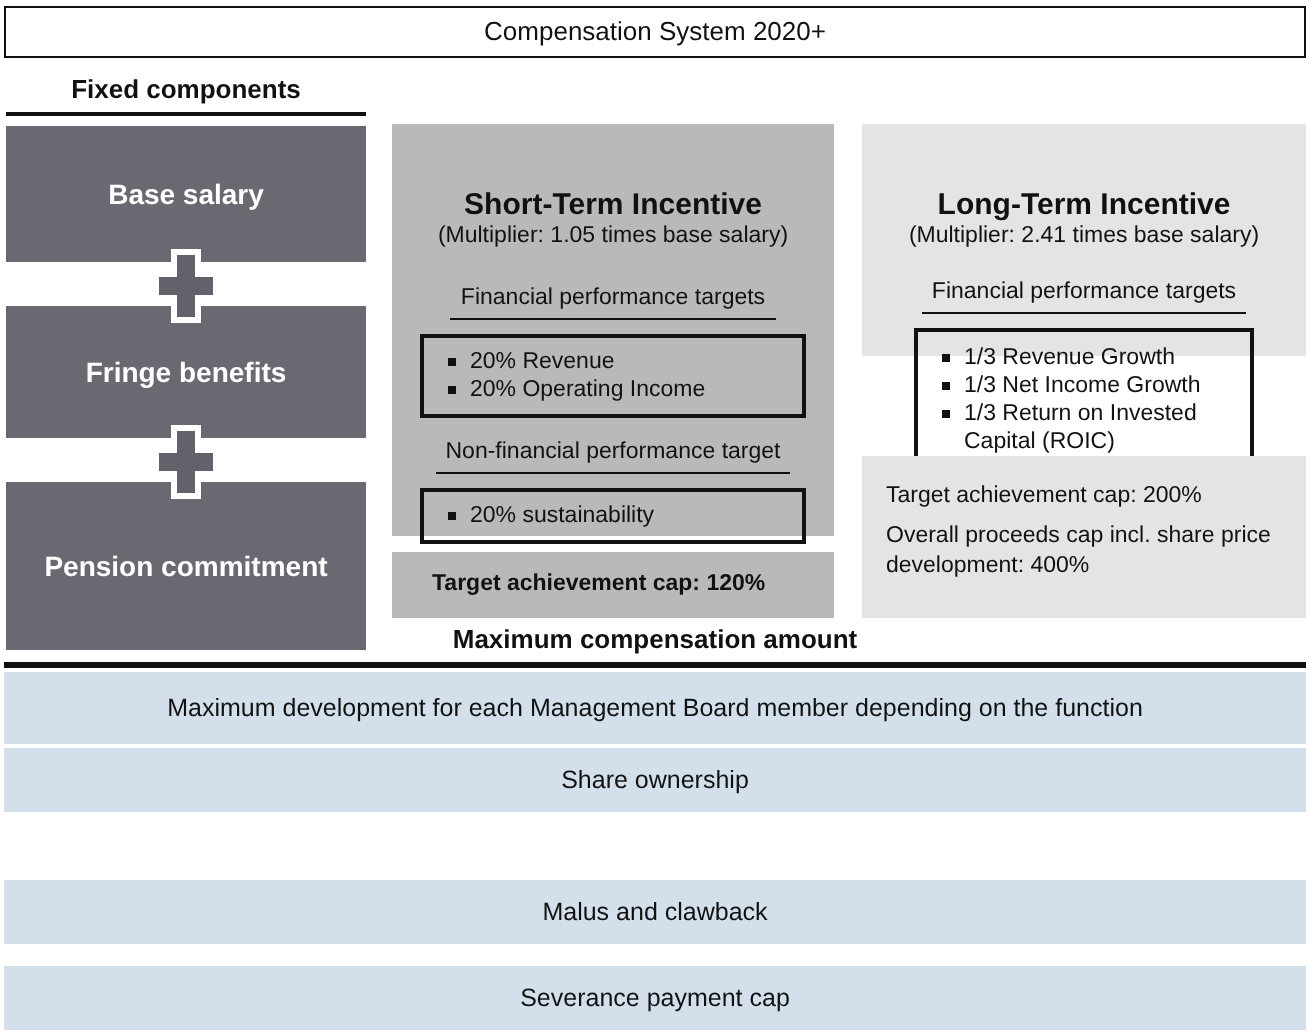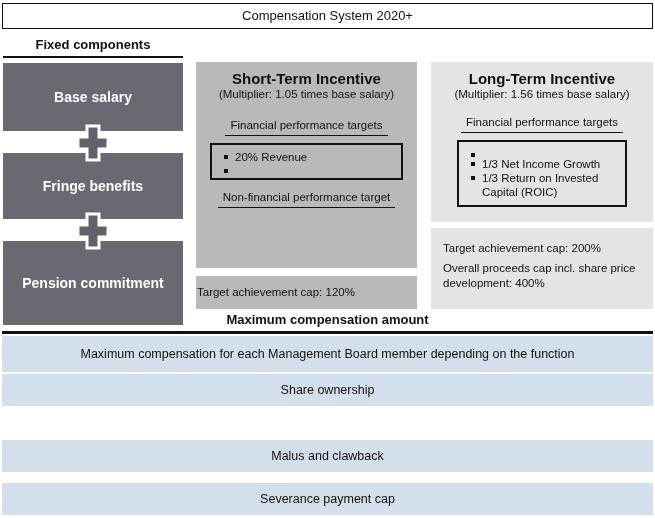--- a/index.html
+++ b/index.html
@@ -33,24 +33,24 @@
 
   .plus-icon { position:absolute; left:76px; width:34px; height:38px; z-index:5; }
   .plus-icon.p1 { top:124px; }
   .plus-icon.p2 { top:212px; }
 
   .sti-box {
     position:absolute; left:196px; top:62px; width:221px; height:206px;
     background:var(--sti-bg, #b9b9b7); text-align:center;
   }
   .lti-box {
-    position:absolute; left:431px; top:62px; width:222px; height:160px;
+    position:absolute; left:431px; top:62px; width:222px; height:116px;
     background:var(--lti-bg, #e4e4e2); text-align:center;
   }
-  .inc-title { font-size:15px; font-weight:bold; padding-top:8px; }
+  .inc-title { font-size:15px; font-weight:bold; padding-top:8px;margin-top:24px; }
   .inc-sub { font-size:11.5px; margin-top:1px; }
   .target-label { margin-top:15px; }
   .lti-box .target-label { margin-top:12px; }
   .target-label span {
     display:inline-block; font-size:11.5px;
     border-bottom:1.2px solid #111; padding:0 5px 4px;
   }
   .target-label.second { margin-top:7px; }
 
   .inner-box {
@@ -62,21 +62,21 @@
   .bullet-row { display:flex; font-size:11.5px; line-height:14px; }
   .bullet-row .sq {
     flex:0 0 auto; width:4px; height:4px; background:#111; margin:5px 7px 0 2px;
   }
 
   .cap-box {
     position:absolute; font-size:11.5px; text-align:left;
   }
   .cap-box.sti {
     left:196px; top:276px; width:221px; height:33px;
-    background:var(--sti-bg, #b9b9b7); line-height:33px; padding-left:1px;
+    background:var(--sti-bg, #b9b9b7); line-height:33px; padding-left:20px;font-weight:bold;
   }
   .cap-box.lti {
     left:431px; top:228px; width:222px; height:81px;
     background:var(--lti-bg, #e4e4e2); padding:13px 10px 0 12px; line-height:15px;
   }
   .cap-box.lti p { margin-bottom:5px; }
 
   .band-header {
     position:absolute; left:2px; width:651px; text-align:center;
     font-size:13px; font-weight:bold; padding-bottom:4px;
@@ -123,56 +123,64 @@
     <div class="target-label">
       <span>Financial performance targets</span>
     </div>
     <div class="inner-box">
       <div class="bullet-row">
         <span class="sq"></span>
         <span>20% Revenue</span>
       </div>
       <div class="bullet-row">
         <span class="sq"></span>
+        <span>20% Operating Income</span>
       </div>
     </div>
     <div class="target-label second">
       <span>Non-financial performance target</span>
+    </div>
+    <div class="inner-box">
+      <div class="bullet-row">
+        <span class="sq"></span>
+        <span>20% sustainability</span>
+      </div>
     </div>
   </div>
 
   <div class="cap-box sti">Target achievement cap: 120%</div>
 
   <div class="lti-box">
     <div class="inc-title">Long-Term Incentive</div>
-    <div class="inc-sub">(Multiplier: 1.56 times base salary)</div>
+    <div class="inc-sub">(Multiplier: 2.41 times base salary)</div>
     <div class="target-label">
       <span>Financial performance targets</span>
     </div>
     <div class="inner-box">
       <div class="bullet-row">
         <span class="sq"></span>
+        <span>1/3 Revenue Growth</span>
       </div>
       <div class="bullet-row">
         <span class="sq"></span>
         <span>1/3 Net Income Growth</span>
       </div>
       <div class="bullet-row">
         <span class="sq"></span>
         <span>1/3 Return on Invested Capital (ROIC)</span>
       </div>
     </div>
   </div>
 
   <div class="cap-box lti">
     <p>Target achievement cap: 200%</p>
     <p>Overall proceeds cap incl. share price development: 400%</p>
   </div>
 
   <div class="band-header maxcomp">Maximum compensation amount</div>
-  <div class="blue-row maxcomp">Maximum compensation for each Management Board member depending on the function</div>
+  <div class="blue-row maxcomp">Maximum development for each Management Board member depending on the function</div>
 
   <div class="band-header further">Further payment elements</div>
   <div class="blue-row r1">Share ownership</div>
   <div class="blue-row r2">Malus and clawback</div>
   <div class="blue-row r3">Severance payment cap</div>
 
 </div>
 
 </body></html>

